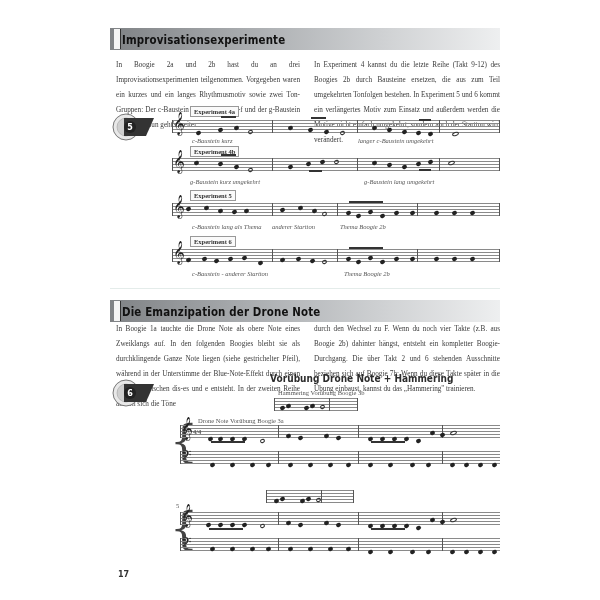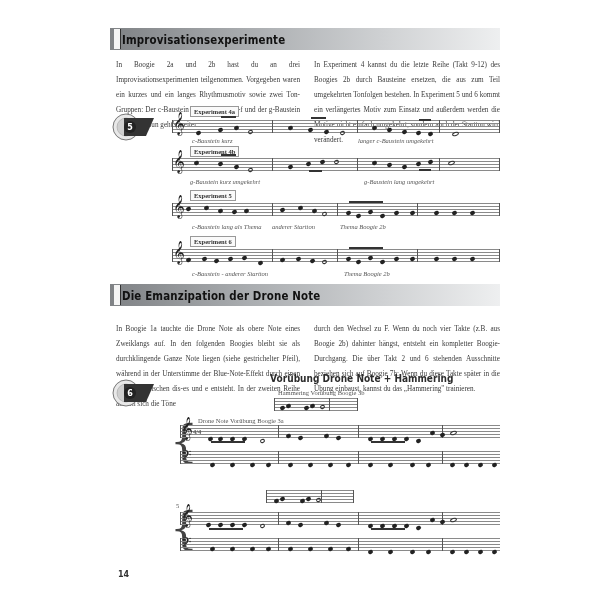--- a/index.html
+++ b/index.html
@@ -224,21 +224,21 @@
   <div class="note" style="left:262px;top:8px"></div>
     <div class="note" style="left:280px;top:8px"></div>
     <div class="note" style="left:298px;top:8px"></div>
 </div>
 <div class="clef" style="left:173px; top:242px;">𝄞</div>
 <div class="caption" style="left:192px; top:270px;">c-Baustein - anderer Startton</div>
 <div class="caption" style="left:344px; top:270px;">Thema Boogie 2b</div>
 
 <div class="divider" style="left:110px; top:288px; width:390px;"></div>
 
-<div class="header-bar" style="top:284px;align-items:center;">
+<div class="header-bar" style="top:300px;align-items:center;">
   <div class="cap"></div>
   <div class="title">
     <span>D</span><span>ie Emanzipation der Drone Note</span>
   </div>
 </div>
 
 <div class="text-col" style="left:116px; top:322px;">In Boogie 1a tauchte die Drone Note als obere Note eines Zweiklangs auf. In den folgenden Boogies bleibt sie als durchklingende Ganze Note liegen (siehe gestrichelter Pfeil), während in der Unterstimme der Blue-Note-Effekt durch einen Wechsel zwischen dis-es und e entsteht. In der zweiten Reihe ändern sich die Töne</div>
 <div class="text-col" style="left:314px; top:322px; width:186px;">durch den Wechsel zu F. Wenn du noch vier Takte (z.B. aus Boogie 2b) dahinter hängst, entsteht ein kompletter Boogie-Durchgang. Die über Takt 2 und 6 stehenden Ausschnitte beziehen sich auf Boogie 7b: Wenn du diese Takte später in die Übung einbaust, kannst du das „Hammering" trainieren.</div>
 
 <svg class="cd-icon" style="left:112px; top:376px;" viewBox="0 0 44 34">
@@ -403,13 +403,13 @@
     <div class="note" style="left:208px;top:12px"></div>
     <div class="note" style="left:230px;top:12px"></div>
     <div class="note" style="left:246px;top:12px"></div>
   <div class="note" style="left:270px;top:12px"></div>
     <div class="note" style="left:284px;top:12px"></div>
     <div class="note" style="left:298px;top:12px"></div>
     <div class="note" style="left:312px;top:12px"></div>
 </div>
 <div class="clef" style="left:181px; top:534px; font-size:16px;">𝄢</div>
 
-<div class="page-number" style="left:118px; top:570px;">14</div>
+<div class="page-number" style="left:118px; top:570px;">17</div>
 
 </body></html>

